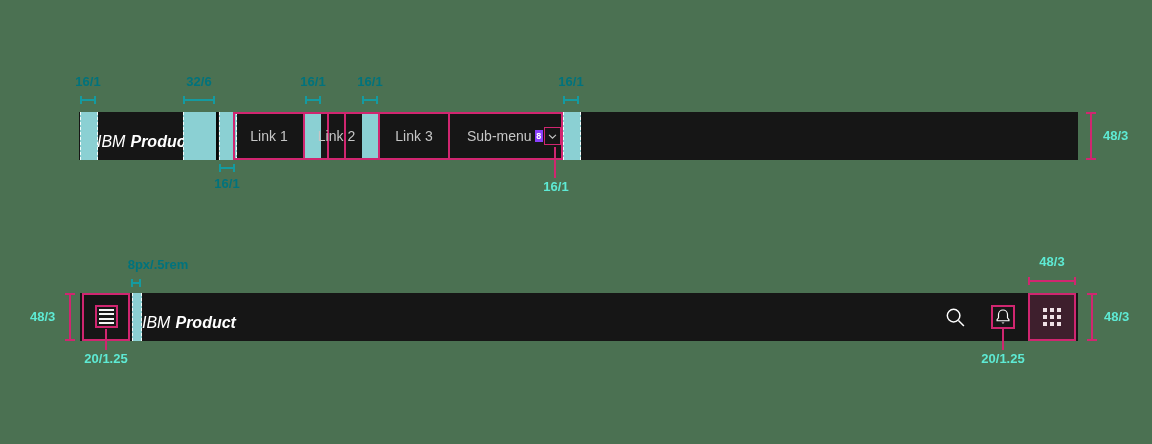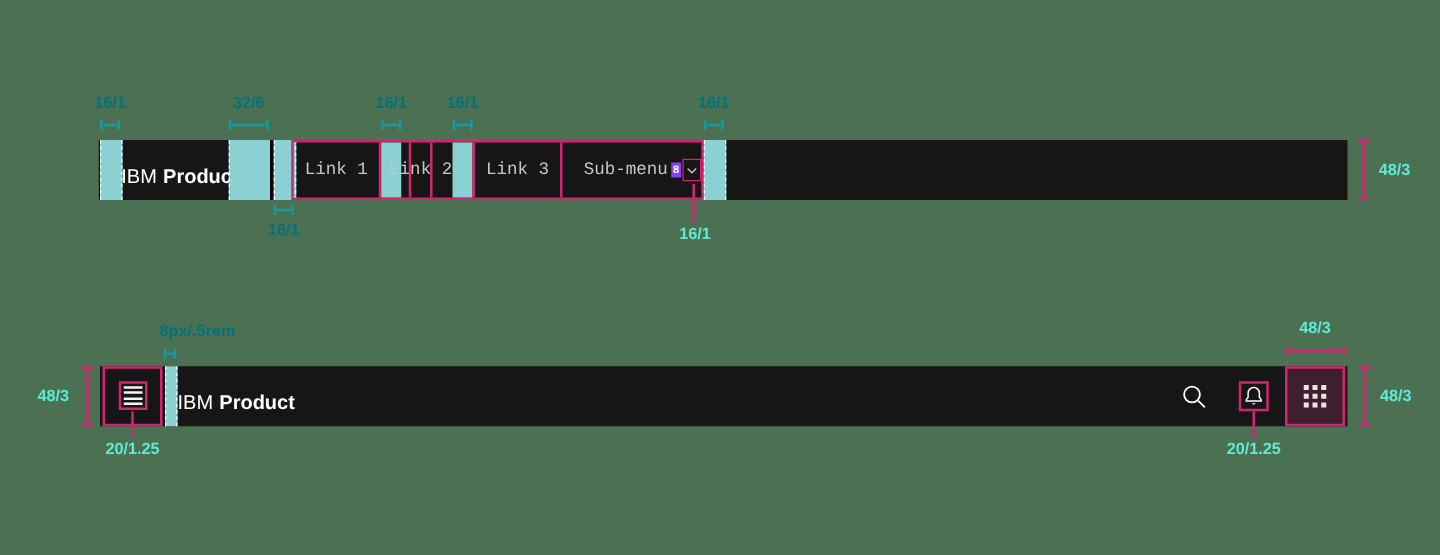--- a/index.html
+++ b/index.html
@@ -4,33 +4,33 @@
 <style>
   html,body{margin:0;padding:0;}
   body{font-family:"Liberation Sans", sans-serif; background:#4b7152;}
   .page{position:relative;width:1152px;height:444px;background:#4b7152;overflow:hidden;padding-left:16px;}
 
   
   .bar{position:absolute;background:#161616;}
   .topbar{left:79px;top:112px;width:999px;height:48px;}
   .bottombar{left:80px;top:293px;width:998px;height:48px;}
 
-  .brand{position:absolute;top:0;height:60px;display:flex;align-items:center;color:#ffffff;font-size:16px;white-space:nowrap;}
+  .brand{position:absolute;top:0;height:60px;display:flex;align-items:center;color:#ffffff;font-size:16px;white-space:nowrap;font-style:italic;}
   .brand .pfx{font-weight:400;margin-right:5px;}
   .brand .prod{font-weight:700;}
 
   
   .sp{position:absolute;top:0;bottom:0;background:#8bd0d3;}
   .sp.dashed{border-left:1px dashed rgba(255,255,255,.9);border-right:1px dashed rgba(255,255,255,.9);}
 
   .divider{position:absolute;top:0;bottom:0;width:2px;background:#060606;}
 
   
   .linkgroup{position:absolute;left:154px;top:0;width:330px;height:48px;box-sizing:border-box;border-top:2px solid #d02670;border-bottom:2px solid #d02670;}
-  .lg-item{position:absolute;top:0;bottom:0;box-sizing:border-box;display:flex;align-items:center;justify-content:center;color:#c6c6c6;font-size:14px;white-space:nowrap;font-family:Liberation Mono, monospace;}
+  .lg-item{position:absolute;top:0;bottom:0;box-sizing:border-box;display:flex;align-items:center;justify-content:center;color:#c6c6c6;font-size:14px;white-space:nowrap;}
   .lg-sp{position:absolute;top:0;bottom:0;background:#8bd0d3;}
   .b-l{border-left:2px solid #d02670;}
   .b-r{border-right:2px solid #d02670;}
 
   .submenu{justify-content:flex-start;padding-left:17px;}
   .badge{display:inline-block;margin-left:3px;background:#8a3ffc;color:#ffffff;font-size:9px;font-weight:700;line-height:12px;width:9px;text-align:center;height:12px;}
   .chevbox{box-sizing:border-box;width:18px;height:18px;margin-left:1px;border:1.5px solid #d02670;display:flex;align-items:center;justify-content:center;}
 
   
   .t-label{position:absolute;color:#00737d;font-size:13px;font-weight:700;transform:translateX(-50%);white-space:nowrap;}

